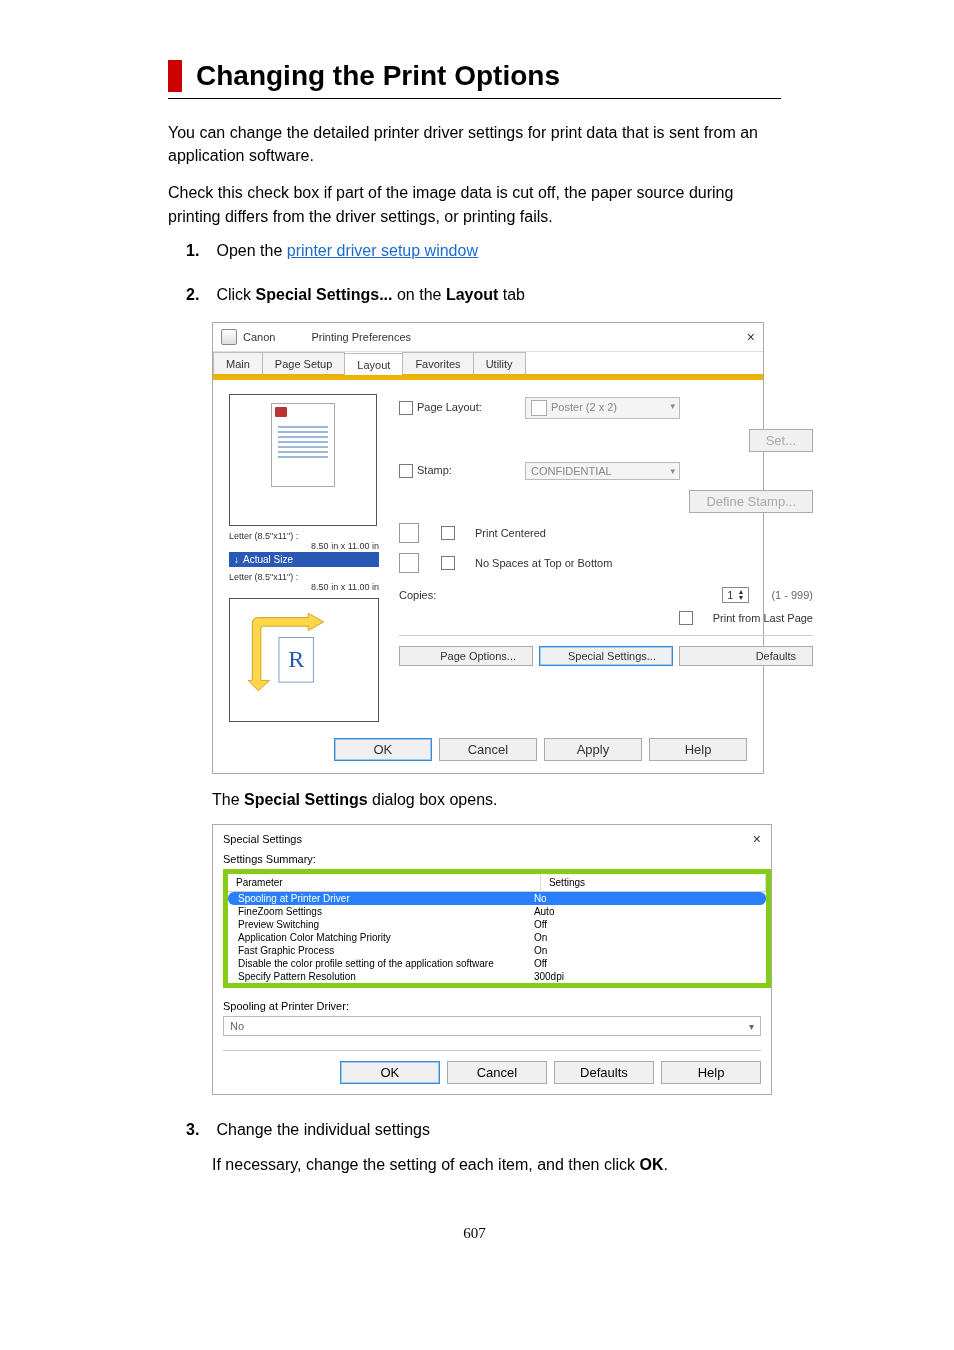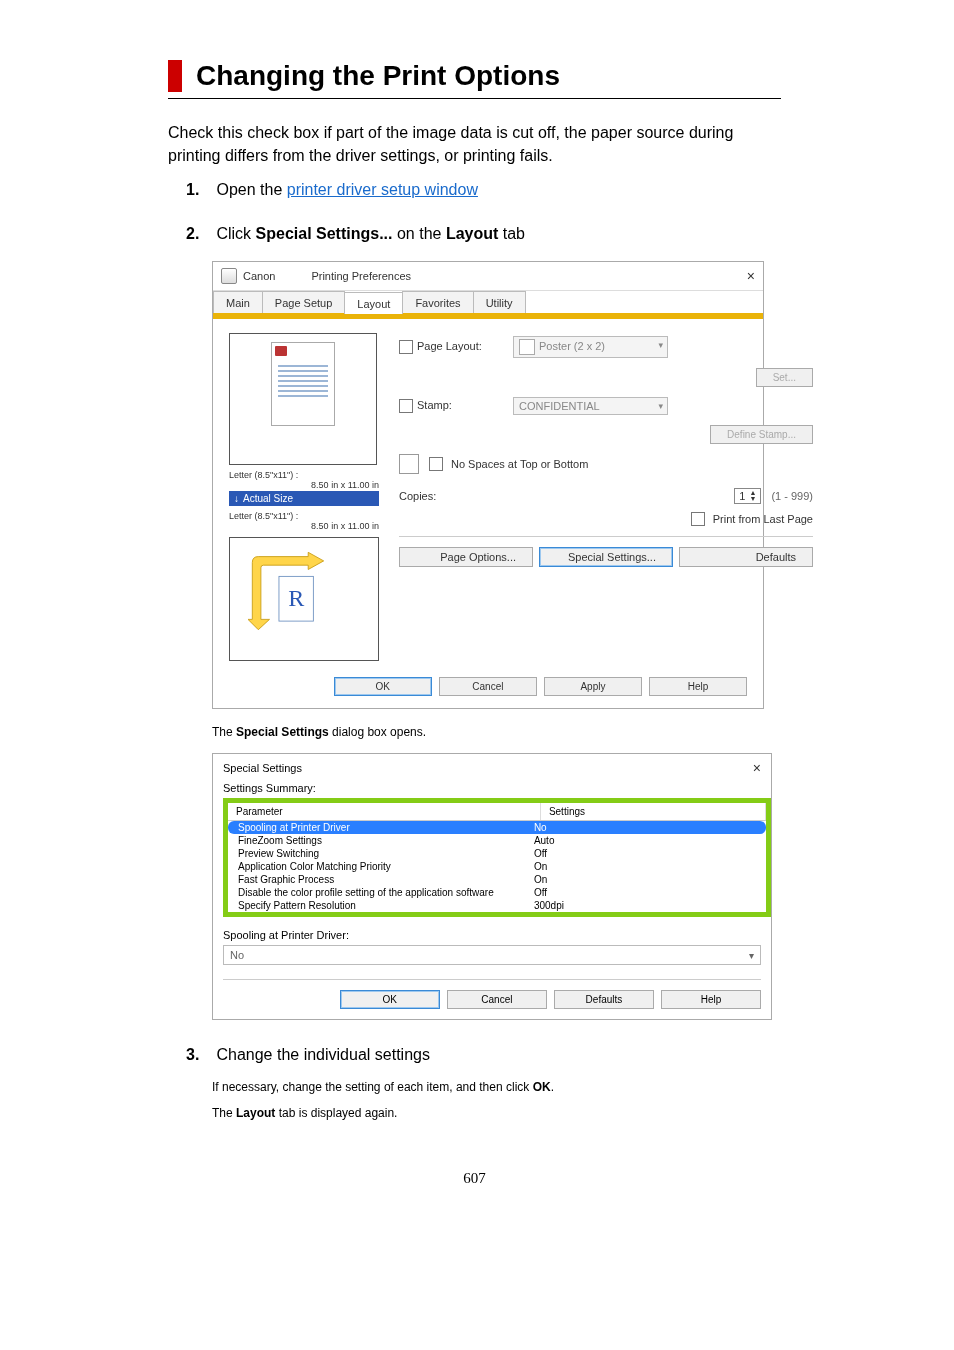--- a/index.html
+++ b/index.html
@@ -49,21 +49,21 @@
   ol.steps > li::before {
     content: counter(step) ".";
     font-weight: bold;
     display: inline-block;
     width: 26px;
   }
   .link { color: #1a6bcc; text-decoration: underline; }
   .bold { font-weight: bold; }
   .sub-para {
     margin: 14px 0 0 26px;
-    font-size: 12px;
+    font-size: 16px;
     line-height: 1.5;
   }
   .page-num {
     text-align: center;
     font-family: "Times New Roman", serif;
     font-size: 15px;
     margin-top: 48px;
   }
 
   
@@ -159,34 +159,34 @@
   .arrow-shape {
     position: absolute; left: 18px; top: 14px;
     width: 86px; height: 78px;
   }
   .arrow-shape svg { width: 100%; height: 100%; }
 
   .form-col { flex: 1; margin-left: 20px; }
   .form-row {
     display: flex; align-items: center;
     margin: 3px 0 10px 0;
-    gap: 4px;
+    gap: 16px;
   }
   .form-row label { width: 110px; }
   .cb { width: 12px; height: 12px; border: 1px solid #777; display:inline-block; vertical-align: middle; margin-right: 4px; background:#fff;}
   .dd {
     border: 1px solid #bbb; background: #f4f4f4;
     padding: 2px 18px 2px 5px; color: #888;
     position: relative; min-width: 130px; font-size: 11px;
   }
   .dd .chev { position: absolute; right: 4px; top: 3px; font-size: 9px; color:#888;}
   .dd-icon { display:inline-block; width:14px; height:14px; border:1px solid #aaa; margin-right:4px; vertical-align:middle; background:#fff;}
   .btn {
     border: 1px solid #aaa; background: #f0f0f0;
-    padding: 3px 16px; font-size: 10px; display:inline-block;
+    padding: 3px 16px; font-size: 13px; display:inline-block;
   }
   .btn.dis { color: #aaa; }
   .btn.sel { border-color: #3a8ad6; box-shadow: 0 0 0 1px #9dc8ef inset;}
   .right-btn { text-align: right; margin: 2px 0 10px 0;}
   .icon-sq {
     width: 18px; height: 18px; border:1px solid #999; display:inline-block;
     vertical-align: middle; margin-right: 6px; background:#fff;
     position: relative;
   }
   .spinner {
@@ -241,20 +241,21 @@
 </style>
 </head>
 <body>
 
 <div class="page">
   <div class="content">
     <div class="title-wrap">
       <div class="title-bar">Changing the Print Options</div>
     </div>
 
+    <p class="para">You can change the detailed printer driver settings for print data that is sent from an application software.</p>
     <p class="para">Check this check box if part of the image data is cut off, the paper source during printing differs from the driver settings, or printing fails.</p>
 
     <ol class="steps">
       <li>
         <span>Open the </span><a class="link" href="#">printer driver setup window</a>
       </li>
 
       <li>
         <span>Click </span><span class="bold">Special Settings...</span><span> on the </span><span class="bold">Layout</span><span> tab</span>
 
@@ -316,20 +317,25 @@
                 <span class="dd"><span class="dd-icon"></span><span>Poster (2 x 2)</span><span class="chev">▾</span></span>
               </div>
               <div class="right-btn"><span class="btn dis">Set...</span></div>
 
               <div class="form-row">
                 <label><span class="cb"></span><span>Stamp:</span></label>
                 <span class="dd"><span>CONFIDENTIAL</span><span class="chev">▾</span></span>
               </div>
               <div class="right-btn"><span class="btn dis">Define Stamp...</span></div>
 
+              <div class="form-row">
+                <span class="icon-sq"></span>
+                <span class="cb"></span>
+                <span>Print Centered</span>
+              </div>
               <div class="form-row">
                 <span class="icon-sq"></span>
                 <span class="cb"></span>
                 <span>No Spaces at Top or Bottom</span>
               </div>
 
               <div class="form-row" style="margin-top:14px;">
                 <label style="width:60px;">Copies:</label>
                 <span style="flex:1;"></span>
                 <span class="spinner">
@@ -420,21 +426,18 @@
             <span class="btn">Help</span>
           </div>
         </div>
       </li>
 
       <li>
         <span>Change the individual settings</span>
         <p class="sub-para">
           <span>If necessary, change the setting of each item, and then click </span><span class="bold">OK</span><span>.</span>
         </p>
-        <p class="sub-para" style="margin-top:8px;">
-          <span>The </span><span class="bold">Layout</span><span> tab is displayed again.</span>
-        </p>
       </li>
     </ol>
 
     <div class="page-num">607</div>
   </div>
 </div>
 
 </body></html>

